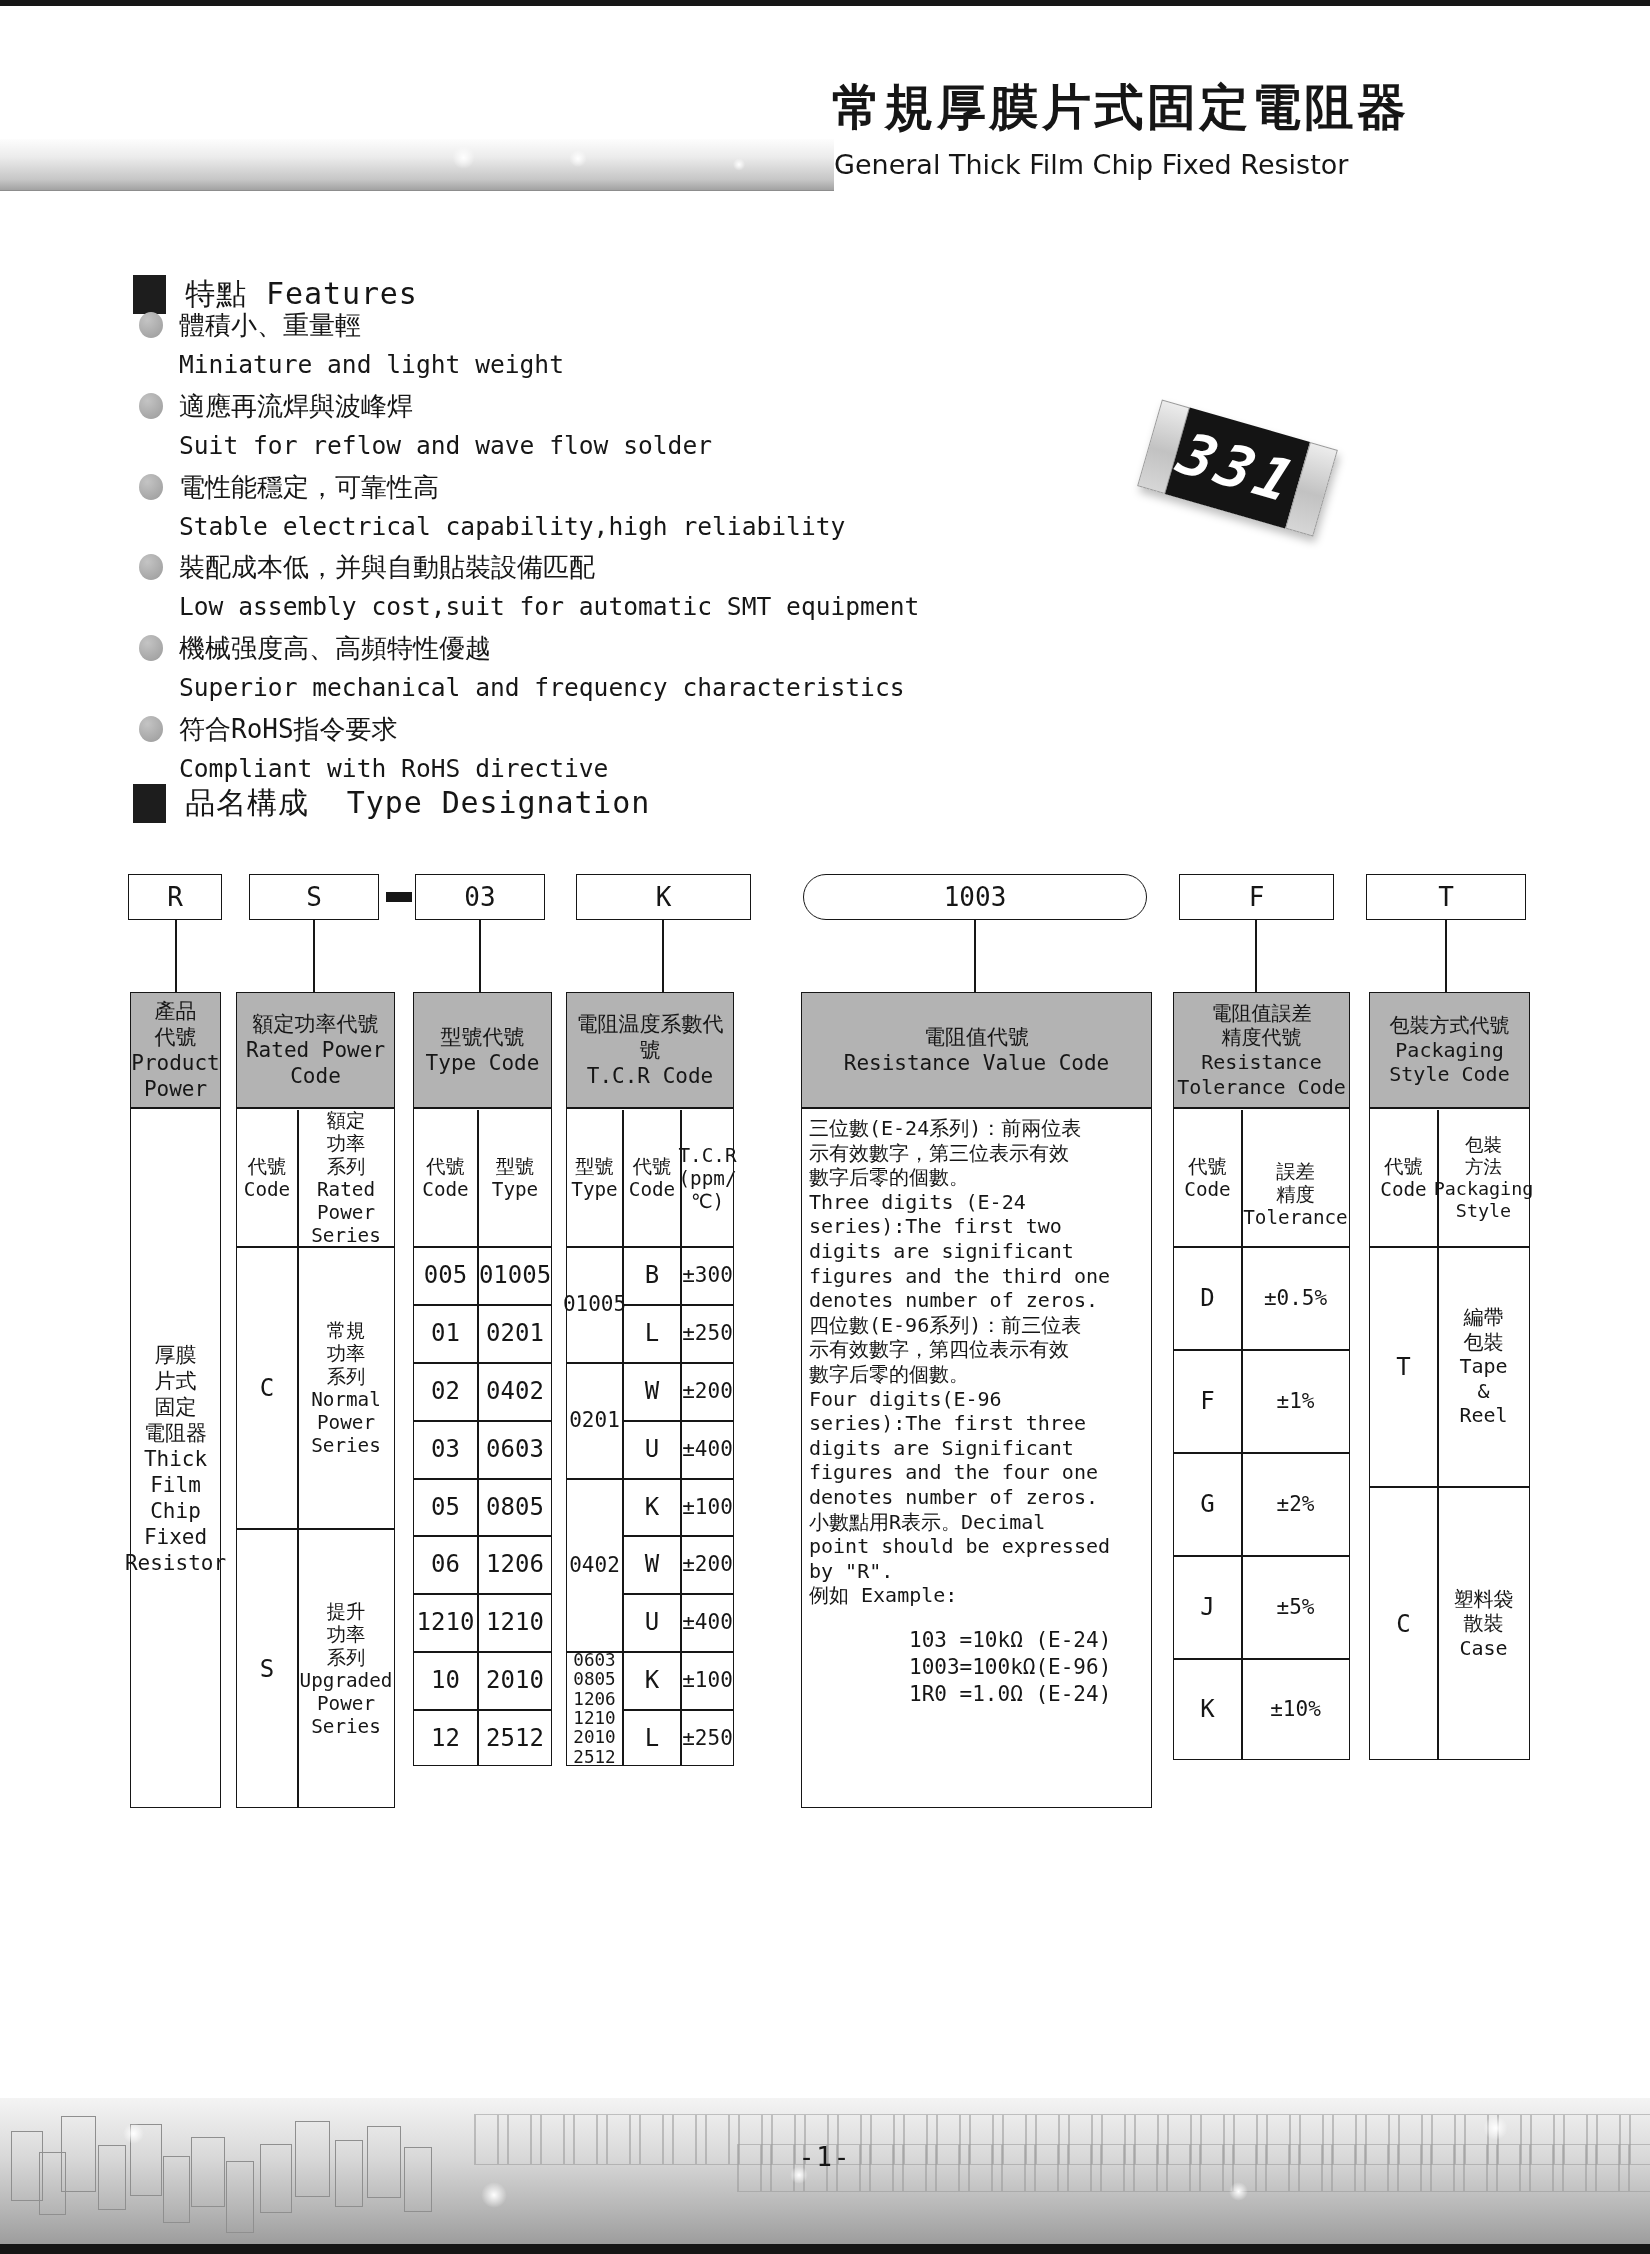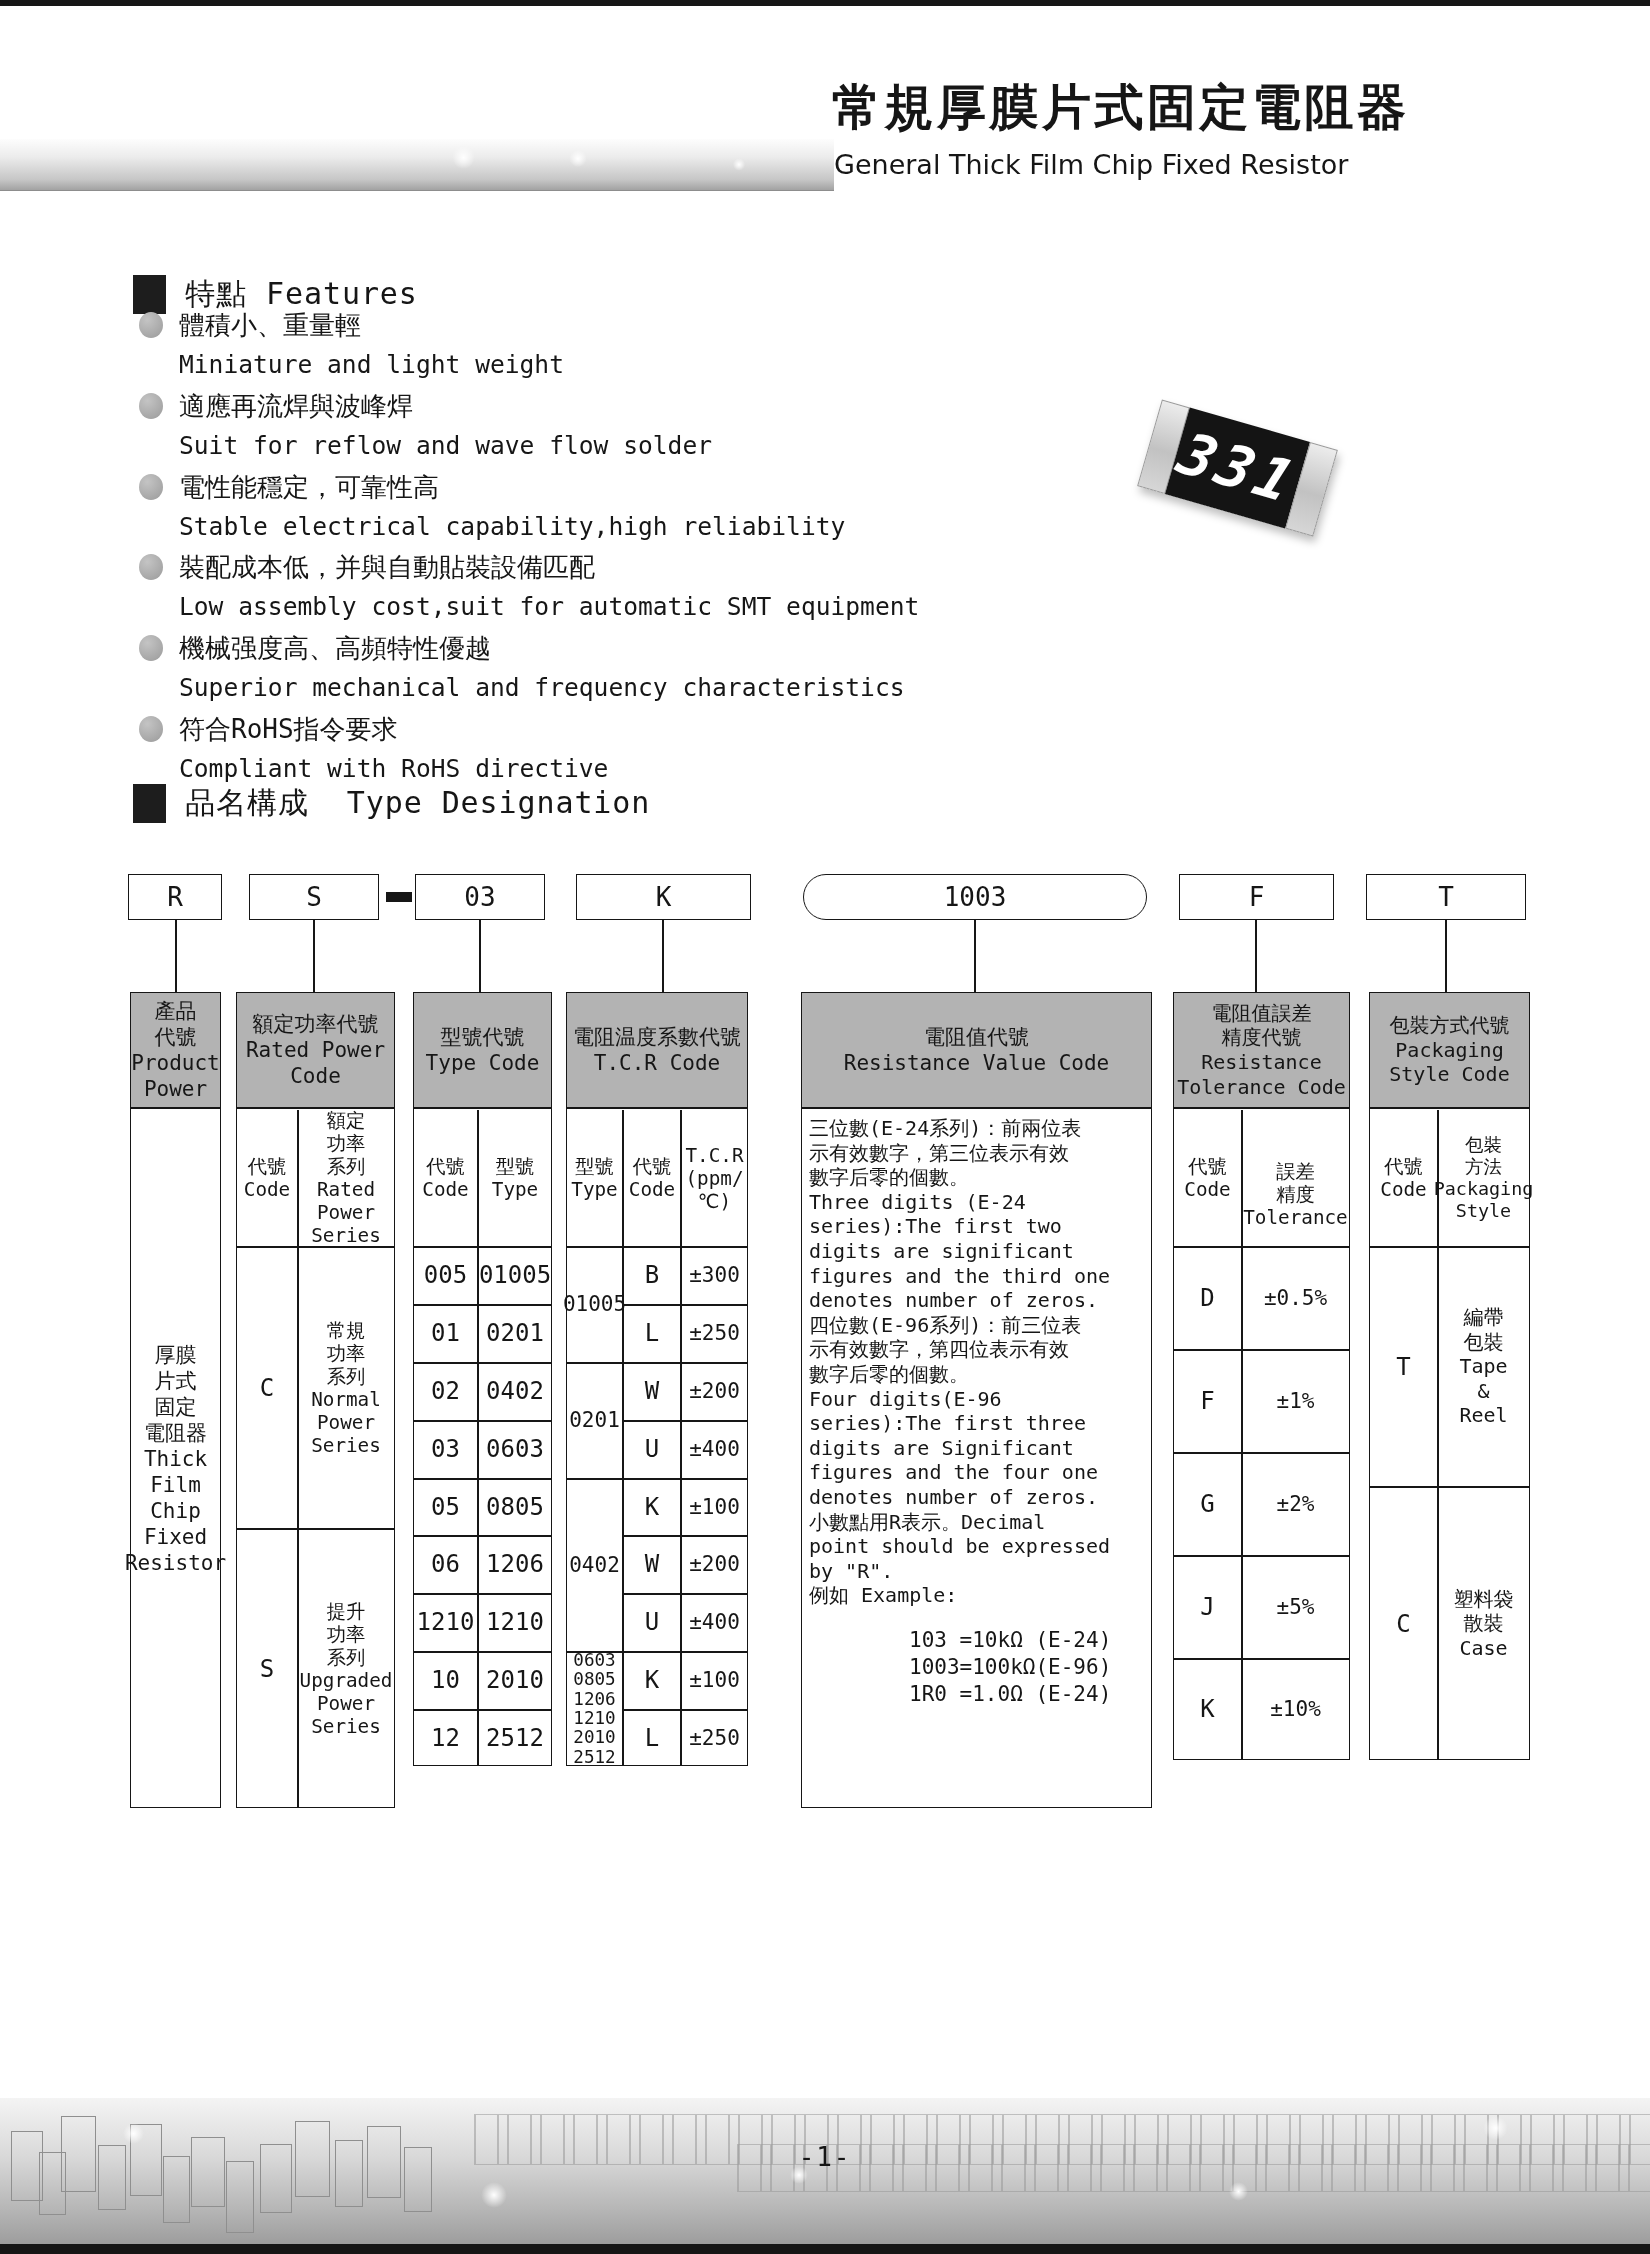--- a/index.html
+++ b/index.html
@@ -246,21 +246,21 @@
     <div class="cbox f27" style="left:0;width:63px;top:542px;height:58px;">06</div>
     <div class="cbox f27" style="left:65px;right:0;top:542px;height:58px;">1206</div>
     <div class="cbox f27" style="left:0;width:63px;top:600px;height:58px;">1210</div>
     <div class="cbox f27" style="left:65px;right:0;top:600px;height:58px;">1210</div>
     <div class="cbox f27" style="left:0;width:63px;top:658px;height:58px;">10</div>
     <div class="cbox f27" style="left:65px;right:0;top:658px;height:58px;">2010</div>
     <div class="cbox f27" style="left:0;width:63px;top:716px;height:58px;">12</div>
     <div class="cbox f27" style="left:65px;right:0;top:716px;height:58px;">2512</div>
   </div>
 
-  <div class="col" style="left:566px;width:182px;height:774px;">
+  <div class="col" style="left:566px;width:168px;height:774px;">
     <div class="col-hdr f24">電阻温度系數代號
 T.C.R Code</div>
     <div class="vline" style="left:55px;"></div>
     <div class="vline" style="left:113px;"></div>
     <div class="hline" style="left:0;right:0;top:253px;"></div>
     <div class="cbox f22" style="left:0;width:55px;top:117px;height:136px;">型號
 Type</div>
     <div class="cbox f22" style="left:57px;width:56px;top:117px;height:136px;">代號
 Code</div>
     <div class="cbox f22" style="left:115px;right:0;top:117px;height:136px;">T.C.R

